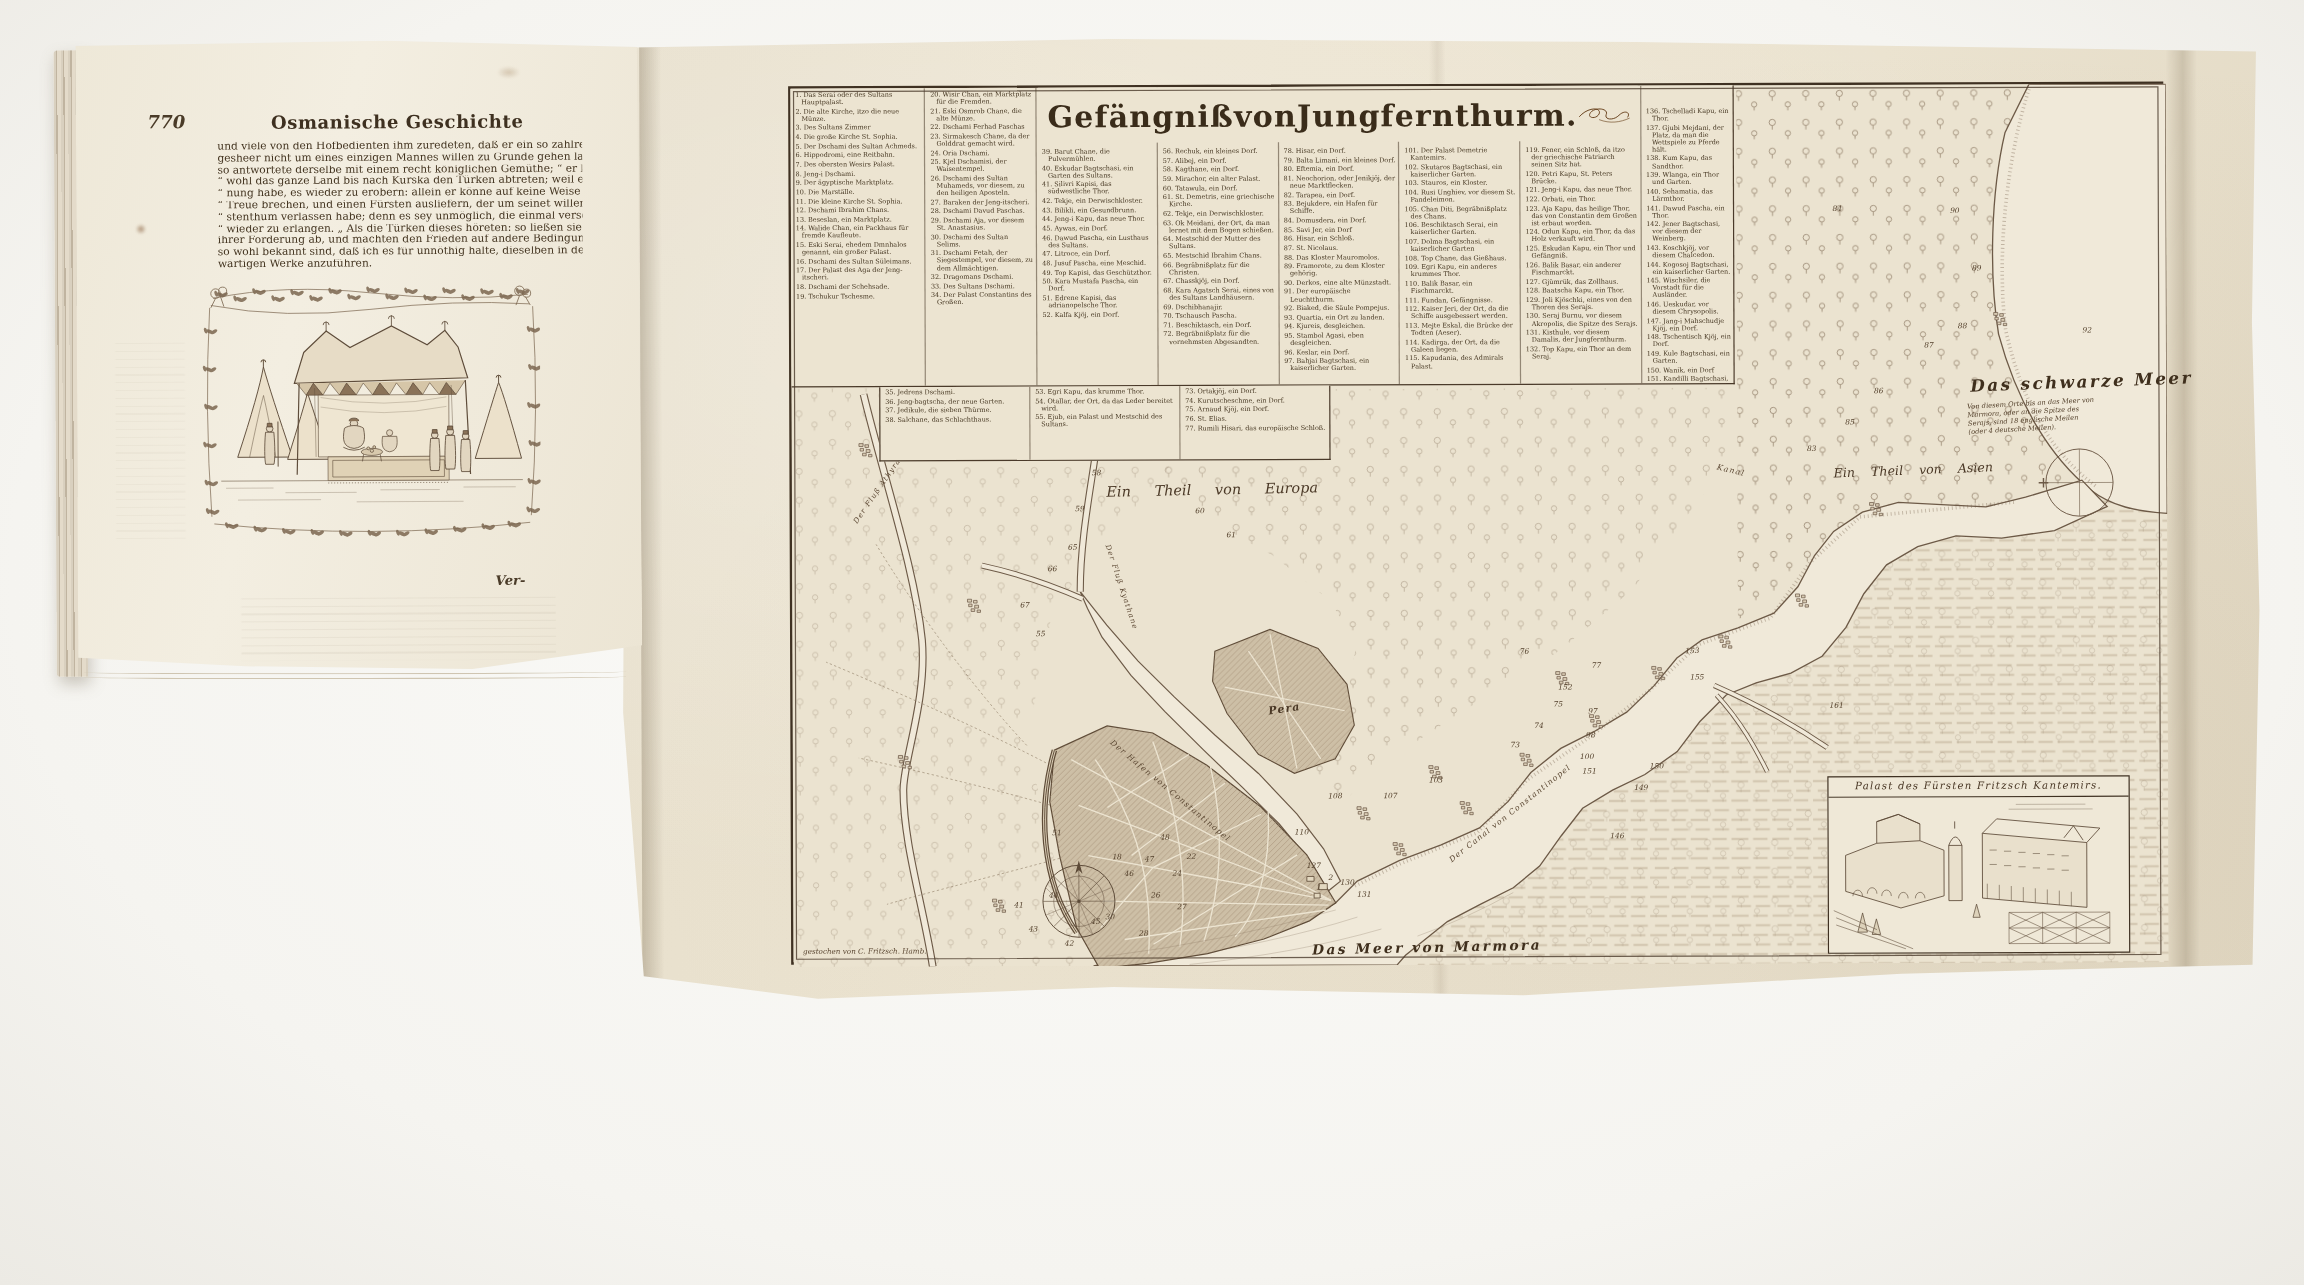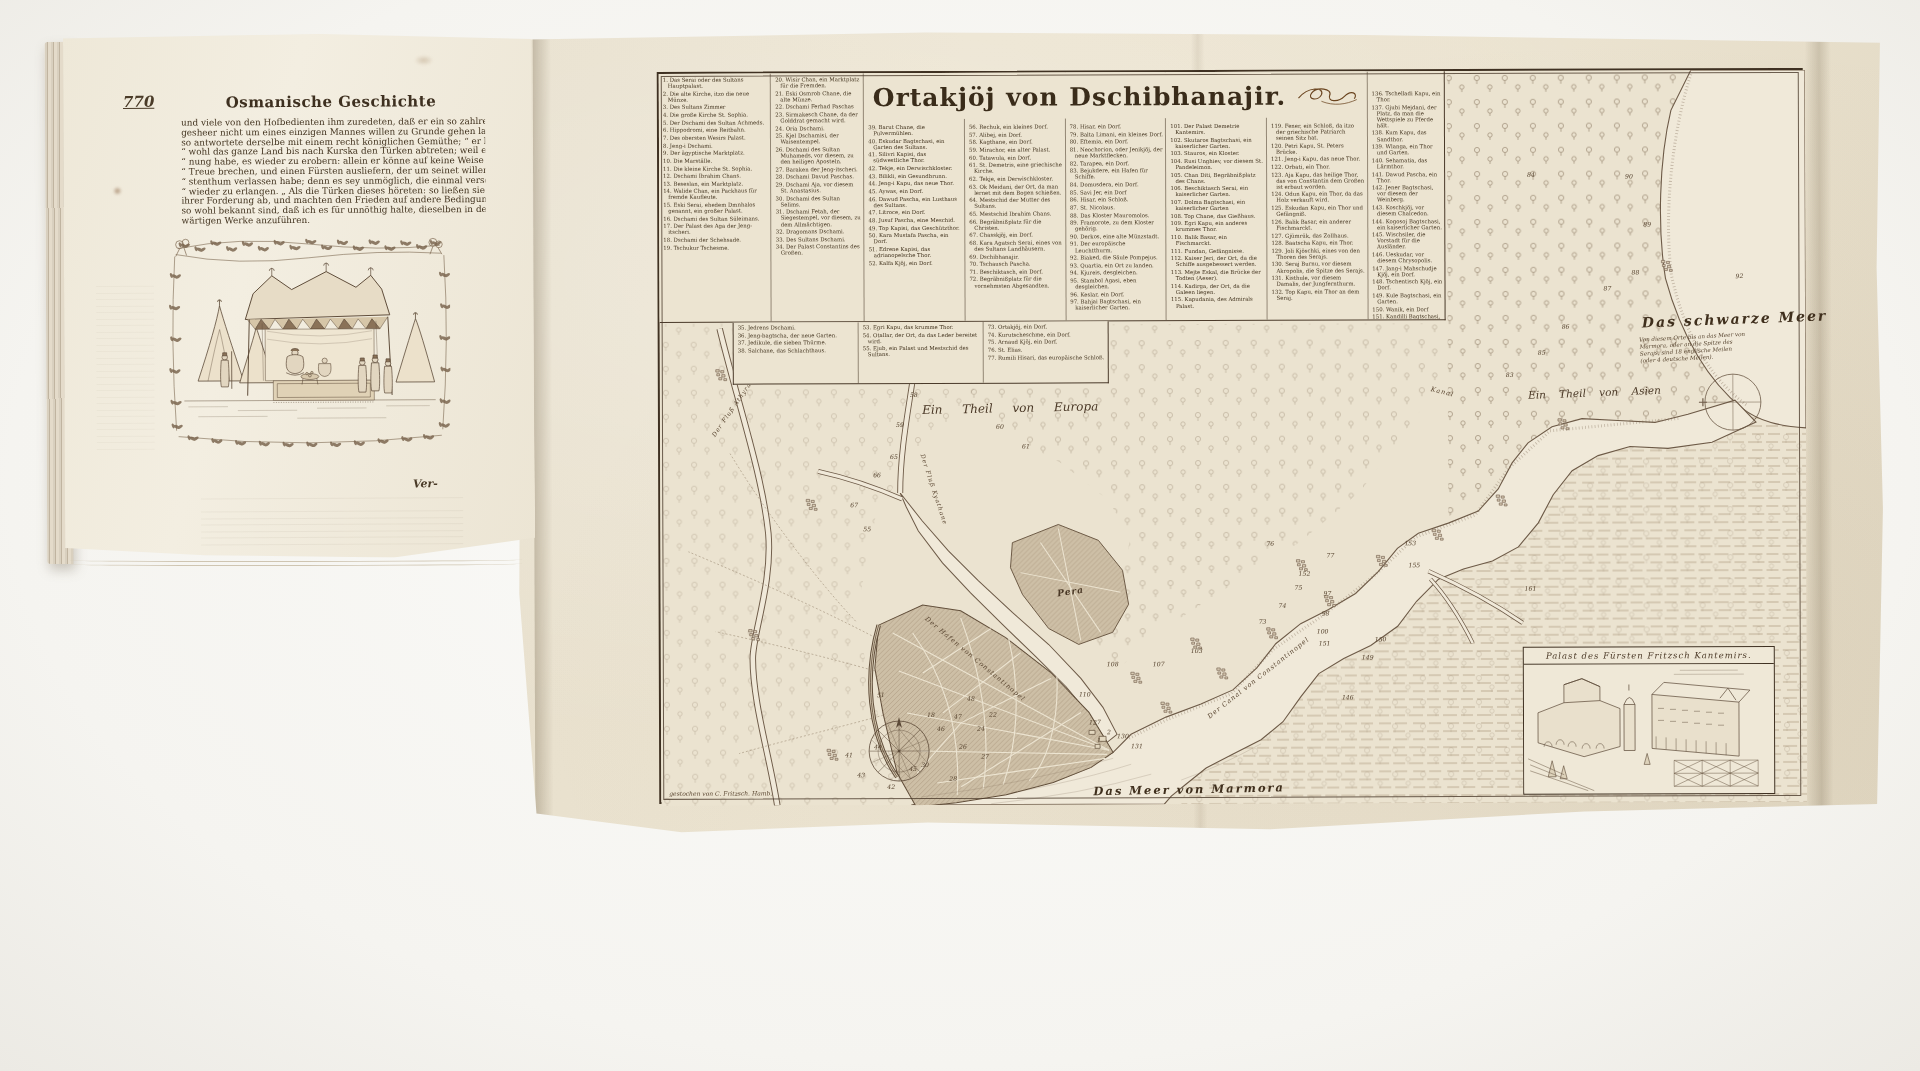--- a/index.html
+++ b/index.html
@@ -61,21 +61,21 @@
   .spine{position:absolute;left:46px;top:42px;width:26px;height:522px;
     background:repeating-linear-gradient(90deg,#d9d0bf 0 2px,#c0b4a0 2px 3px,#e4dbca 3px 6px);
     border-radius:3px 0 0 3px;box-shadow:2px 6px 12px rgba(120,110,88,.35);transform:rotate(-0.3deg);}
   .left-page{position:absolute;left:62px;top:34px;width:472px;height:526px;
     background:linear-gradient(105deg,#eee8d8 0%,#f3eee1 40%,#ece5d4 100%);
     box-shadow:0 10px 22px rgba(135,125,103,.45);transform:rotate(-0.3deg);
     clip-path:polygon(0.5% 0.6%,55% 0,99.6% 1.2%,100% 96%,70% 99.6%,30% 99%,0.4% 97.5%);}
   .page-stack{position:absolute;left:70px;top:558px;width:452px;height:12px;}
   .page-stack div{height:4px;border-bottom:1.2px solid #cfc5b1;border-radius:0 0 60% 40%;}
   .pg-head{position:absolute;left:0;top:58px;width:100%;}
-  .pg-num{position:absolute;left:62px;top:0;font:italic bold 15px "DejaVu Serif",serif;color:#4a3b28;text-decoration:underline;}
+  .pg-num{position:absolute;left:62px;top:0;font:italic bold 15px "DejaVu Serif",serif;color:#4a3b28;}
   .pg-title{position:absolute;left:120px;top:1px;width:300px;text-align:center;
     font:bold 15px "DejaVu Serif",serif;color:#3e3020;letter-spacing:.5px;}
   .pg-body{position:absolute;left:120px;top:84px;width:304px;}
   .bline{font:8.9px/1.1 "DejaVu Serif",serif;color:#42331f;text-align:justify;white-space:nowrap;overflow:hidden;}
   .engraving{position:absolute;left:106px;top:198px;width:282px;height:220px;}
   .catchword{position:absolute;left:350px;top:444px;font:italic bold 11px "DejaVu Serif",serif;color:#4a3b28;}
   .bleed{position:absolute;pointer-events:none;opacity:.55;filter:blur(.4px);
     background:repeating-linear-gradient(0deg,transparent 0 5.5px,rgba(125,110,88,.14) 5.5px 6.5px);}
 </style>
 </head>
@@ -435,23 +435,23 @@
               <div class="li">145. Wischsiler, die Vorstadt für die Ausländer.</div>
               <div class="li">146. Ueskudar, vor diesem Chrysopolis.</div>
               <div class="li">147. Jang-i Mahschudje Kjöj, ein Dorf.</div>
               <div class="li">148. Tschentisch Kjöj, ein Dorf.</div>
               <div class="li">149. Kule Bagtschasi, ein Garten.</div>
               <div class="li">150. Wanik, ein Dorf</div>
               <div class="li">151. Kandilli Bagtschasi, Garten des Kaisers.</div>
             </div>
           </div>
         <div class="ltitle">
-          <span>Ortakjöj</span>
+          <span>Gefängniß</span>
           <span>von</span>
-          <span>Dschibhanajir.</span>
+          <span>Jungfernthurm.</span>
           <svg width="64" height="26" viewBox="0 0 78 26">
             <path d="M2,16 C14,2 34,2 30,12 C26,20 12,18 18,10 C24,2 44,4 40,13 C37,20 50,22 58,14 C66,6 75,10 70,17" stroke="#6b4520" stroke-width="1.4" fill="none"></path>
             <path d="M30,20 C45,26 60,24 73,18" stroke="#6b4520" stroke-width=".9" fill="none"></path>
           </svg>
         </div>
       </div>
       <div class="legend-lower" id="legend-lower">
           <div class="llcol">
             <div class="li">35. Jedrens Dschami.</div>
             <div class="li">36. Jeng-bagtscha, der neue Garten.</div>

